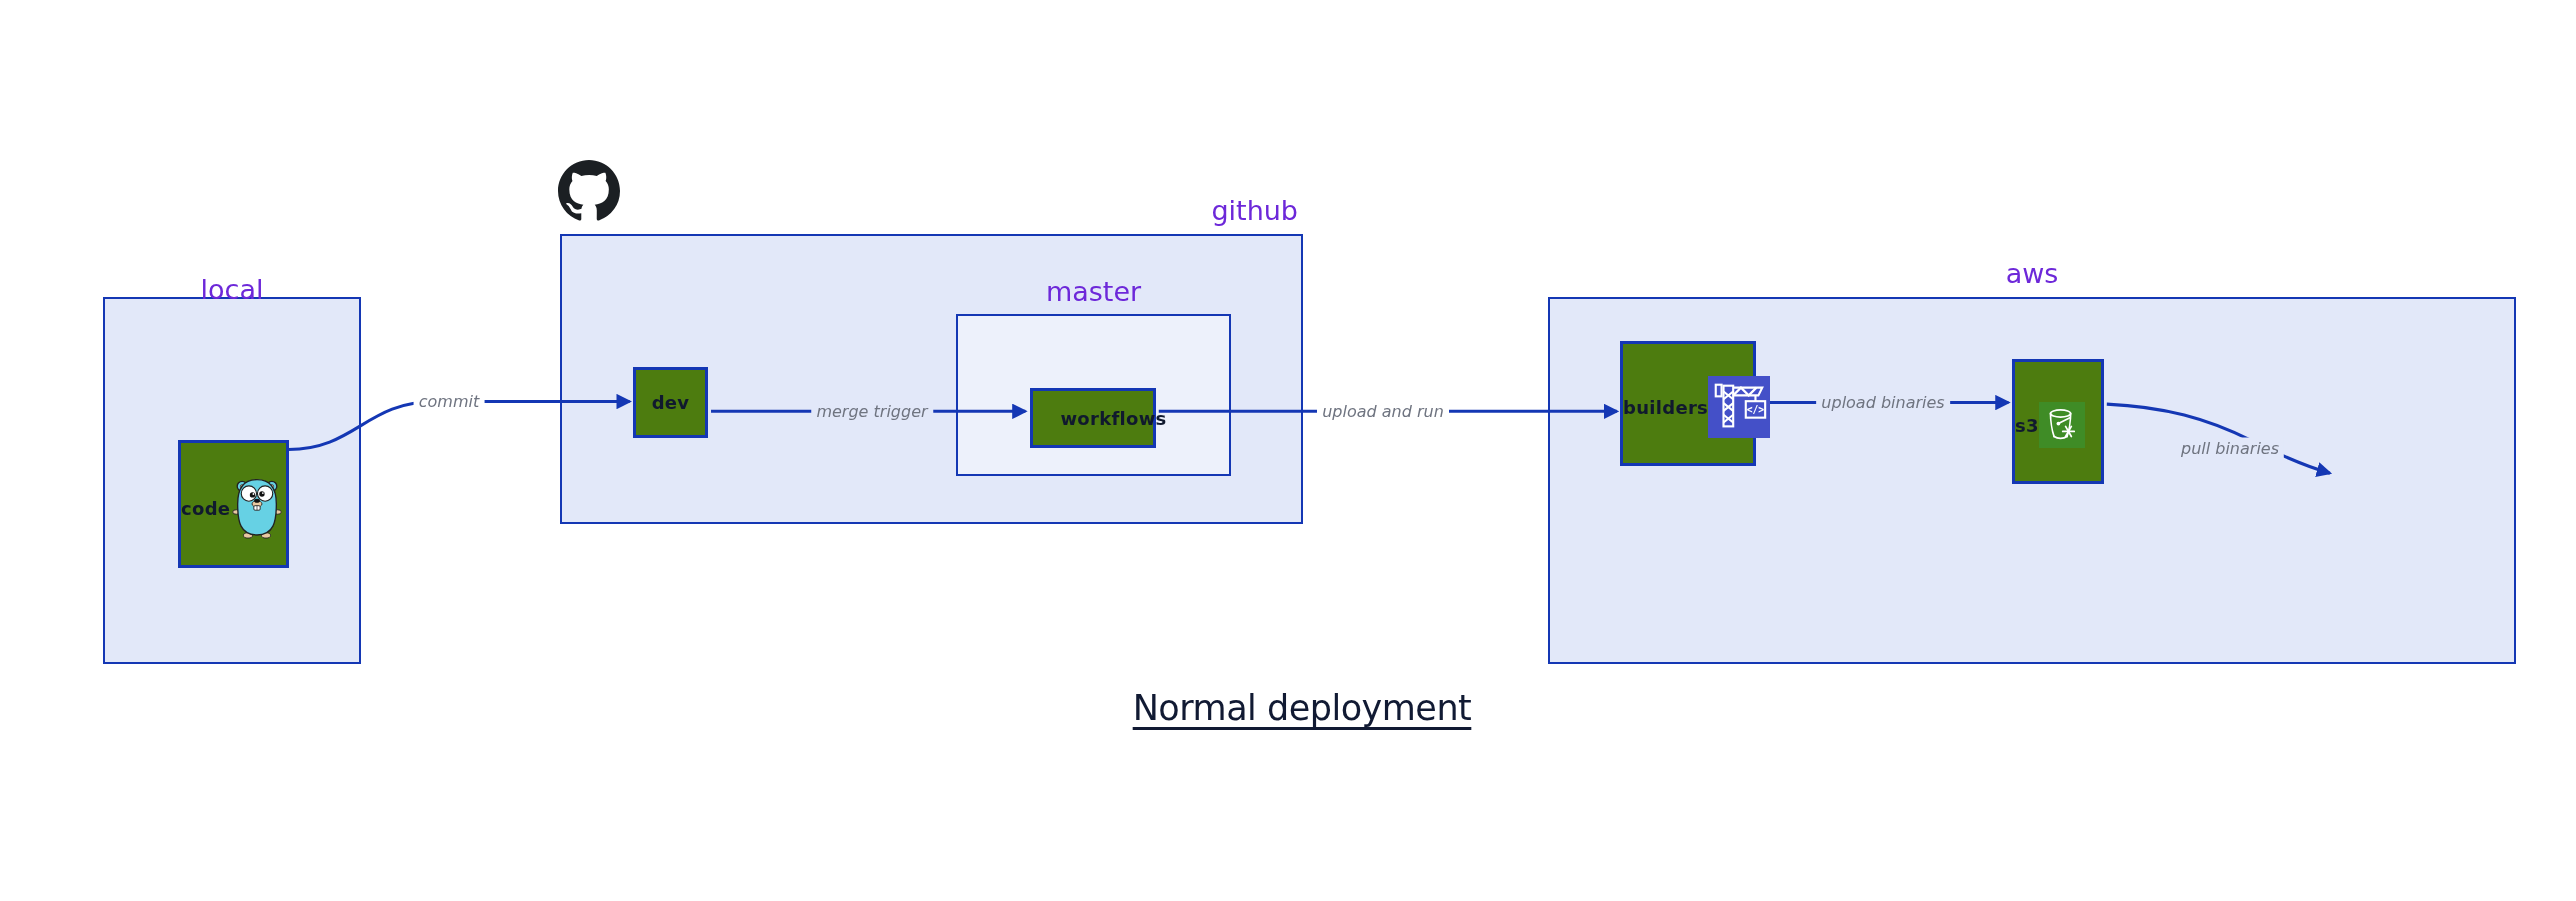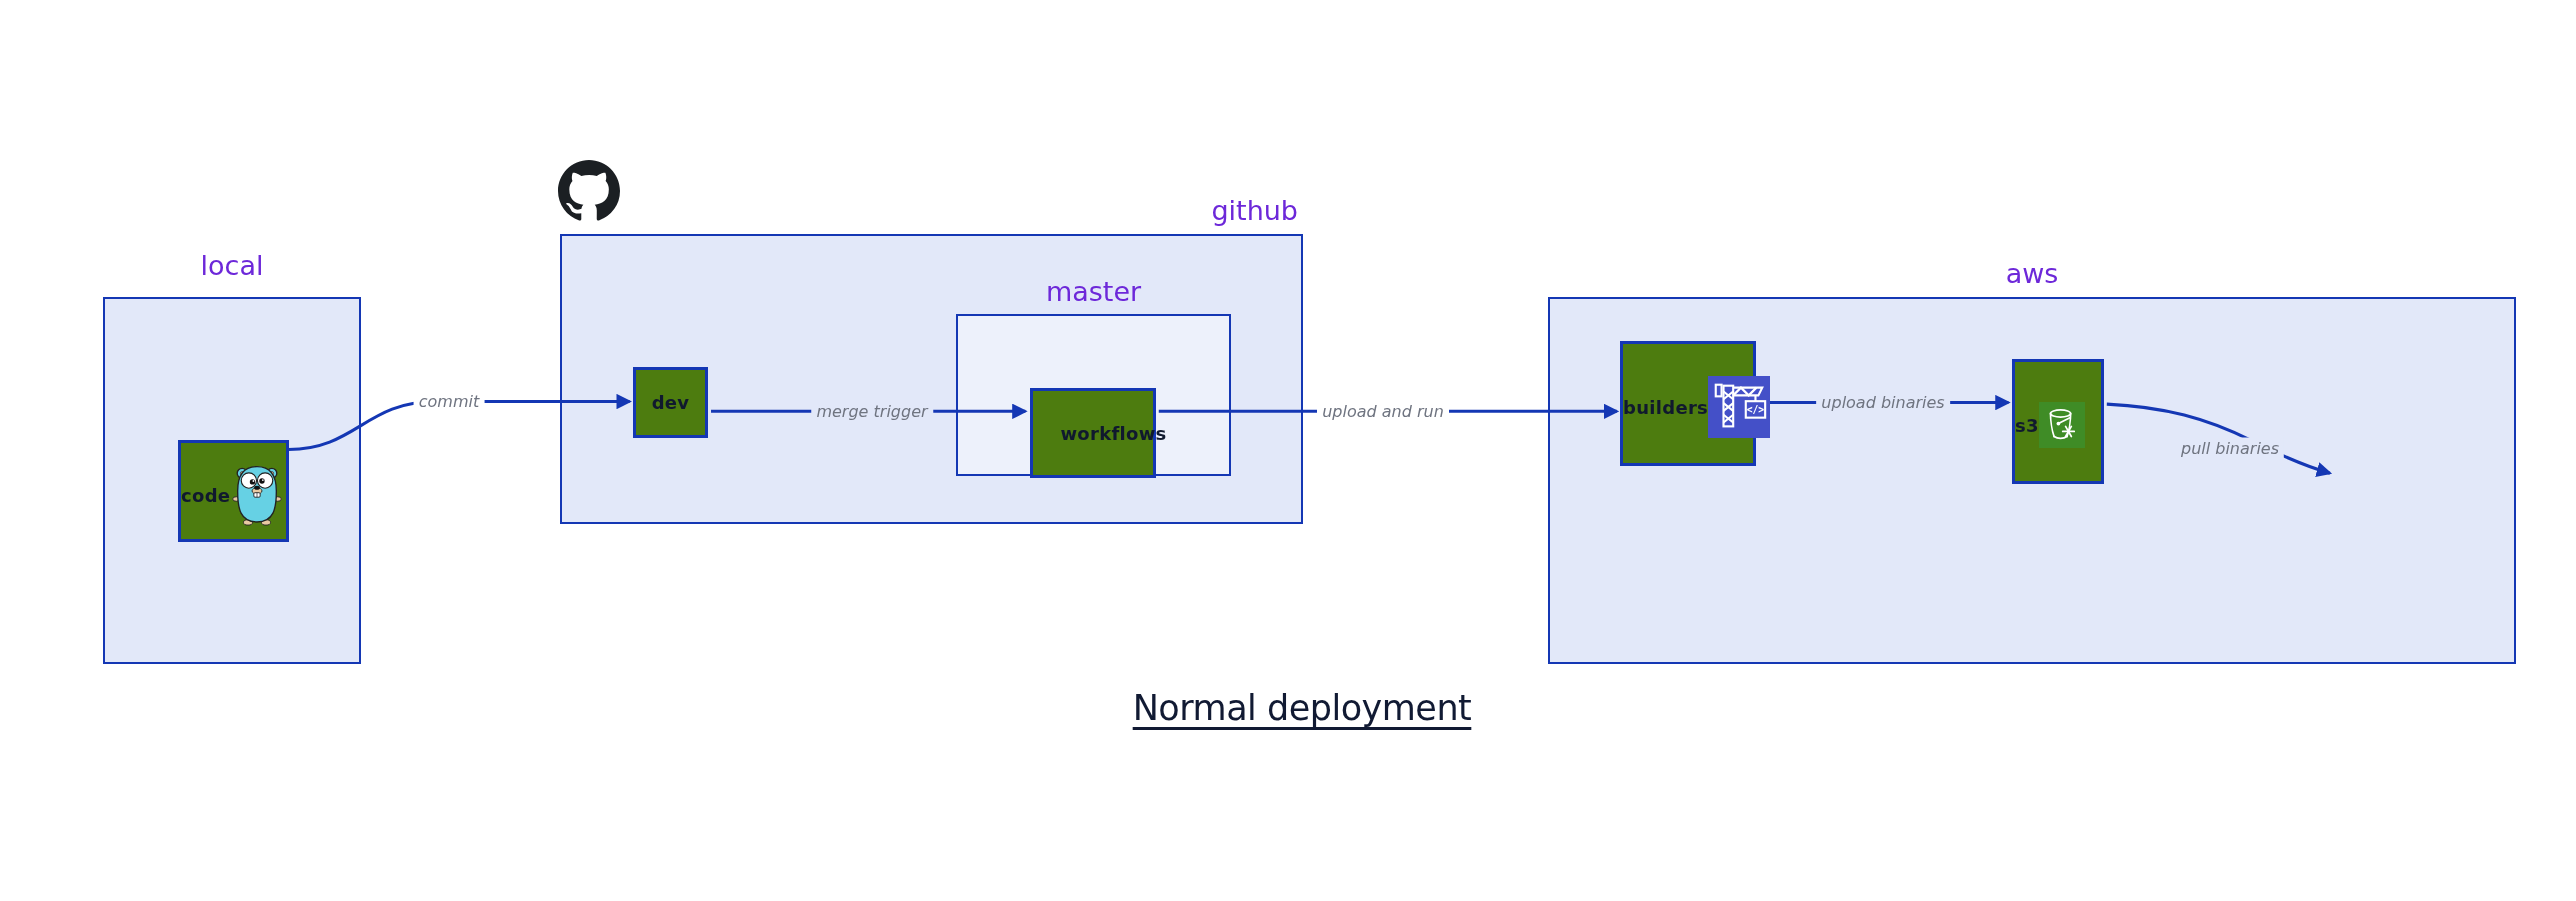--- a/index.html
+++ b/index.html
@@ -42,21 +42,21 @@
 </head>
 <body>
 
 <div class="canvas">
 
   <div class="group" style="left:103px; top:297px; width:258px; height:367px;"></div>
   <div class="group" style="left:560px; top:234px; width:743px; height:290px;"></div>
   <div class="group inner" style="left:956px; top:314px; width:275px; height:162px;"></div>
   <div class="group" style="left:1548px; top:297px; width:968px; height:367px;"></div>
 
-  <div class="group-caption" style="left:103px; top:250px; width:258px;">local</div>
+  <div class="group-caption" style="left:103px; top:274px; width:258px;">local</div>
   <div class="group-caption" style="left:1092px; top:195px; width:206px; text-align:right;">github</div>
   <div class="group-caption" style="left:956px; top:276px; width:275px;">master</div>
   <div class="group-caption" style="left:1548px; top:258px; width:968px;">aws</div>
 
   <div class="octocat" style="left:558px; top:160px;">
     <svg width="62" height="62" viewBox="0 0 16 16">
       <path fill="#1B1F23" d="M8 0C3.58 0 0 3.58 0 8c0 3.54 2.29 6.53 5.47 7.59.4.07.55-.17.55-.38 0-.19-.01-.82-.01-1.49-2.01.37-2.53-.49-2.69-.94-.09-.23-.48-.94-.82-1.13-.28-.15-.68-.52-.01-.53.63-.01 1.08.58 1.23.82.72 1.21 1.87.87 2.33.66.07-.52.28-.87.51-1.07-1.78-.2-3.64-.89-3.64-3.95 0-.87.31-1.59.82-2.15-.08-.2-.36-1.02.08-2.12 0 0 .67-.21 2.2.82.64-.18 1.32-.27 2-.27s1.36.09 2 .27c1.53-1.04 2.2-.82 2.2-.82.44 1.1.16 1.92.08 2.12.51.56.82 1.27.82 2.15 0 3.07-1.87 3.75-3.65 3.95.29.25.54.73.54 1.48 0 1.07-.01 1.93-.01 2.2 0 .21.15.46.55.38A8.01 8.01 0 0 0 16 8c0-4.42-3.58-8-8-8z"></path>
     </svg>
   </div>
 
@@ -74,21 +74,21 @@
       <path d="M 4089 784 C 4200 789 4285 812 4370 855 C 4435 888 4475 905 4522 918" marker-end="url(#arrow)"></path>
     </g>
   </svg>
 
   <span class="edge-label bg-white" style="left:449px; top:401px;">commit</span>
   <span class="edge-label bg-group" style="left:872px; top:411px;">merge trigger</span>
   <span class="edge-label bg-white" style="left:1383px; top:411px;">upload and run</span>
   <span class="edge-label bg-group" style="left:1883px; top:402px;">upload binaries</span>
   <span class="edge-label bg-group" style="left:2230px; top:439px;margin-top:9px;">pull binaries</span>
 
-  <div class="node" style="left:178px; top:440px; width:111px; height:102px;">
+  <div class="node" style="left:178px; top:440px; width:111px; height:128px;">
     <div class="nlabel">code</div>
     <div class="icon-wrap">
       <svg width="54" height="63" viewBox="0 0 120 140">
         <g stroke="#222222" stroke-width="3">
           <circle cx="27" cy="23" r="11" fill="#66D1E4"></circle>
           <circle cx="93" cy="23" r="11" fill="#66D1E4"></circle>
           <circle cx="27" cy="23" r="4" fill="#E9C9A1" stroke-width="1.5"></circle>
           <circle cx="93" cy="23" r="4" fill="#E9C9A1" stroke-width="1.5"></circle>
           <ellipse cx="14" cy="80" rx="8" ry="5" fill="#E9C9A1" stroke-width="2"></ellipse>
           <ellipse cx="106" cy="80" rx="8" ry="5" fill="#E9C9A1" stroke-width="2"></ellipse>
@@ -107,21 +107,21 @@
         <rect x="53" y="66" width="14" height="10" rx="2.5" fill="#ffffff" stroke="#222222" stroke-width="2"></rect>
         <line x1="60" y1="66" x2="60" y2="76" stroke="#222222" stroke-width="1.5"></line>
       </svg>
     </div>
   </div>
 
   <div class="node center" style="left:633px; top:367px; width:75px; height:71px;">
     <div class="nlabel">dev</div>
   </div>
 
-  <div class="node center" style="left:1030px; top:388px; width:126px; height:90px;padding-left:41px;">
+  <div class="node center" style="left:1030px; top:388px; width:126px; height:60px;padding-left:41px;">
     <div class="nlabel">workflows</div>
   </div>
 
   <div class="node" style="left:1620px; top:341px; width:136px; height:125px;">
     <div class="nlabel">builders</div>
     <div class="icon-wrap">
       <svg width="62" height="62" viewBox="0 0 64 64">
         <rect x="0" y="0" width="64" height="64" fill="#4450C8"></rect>
         <g stroke="#ffffff" stroke-width="2.2" fill="none">
           <rect x="8" y="9" width="6" height="12"></rect>

